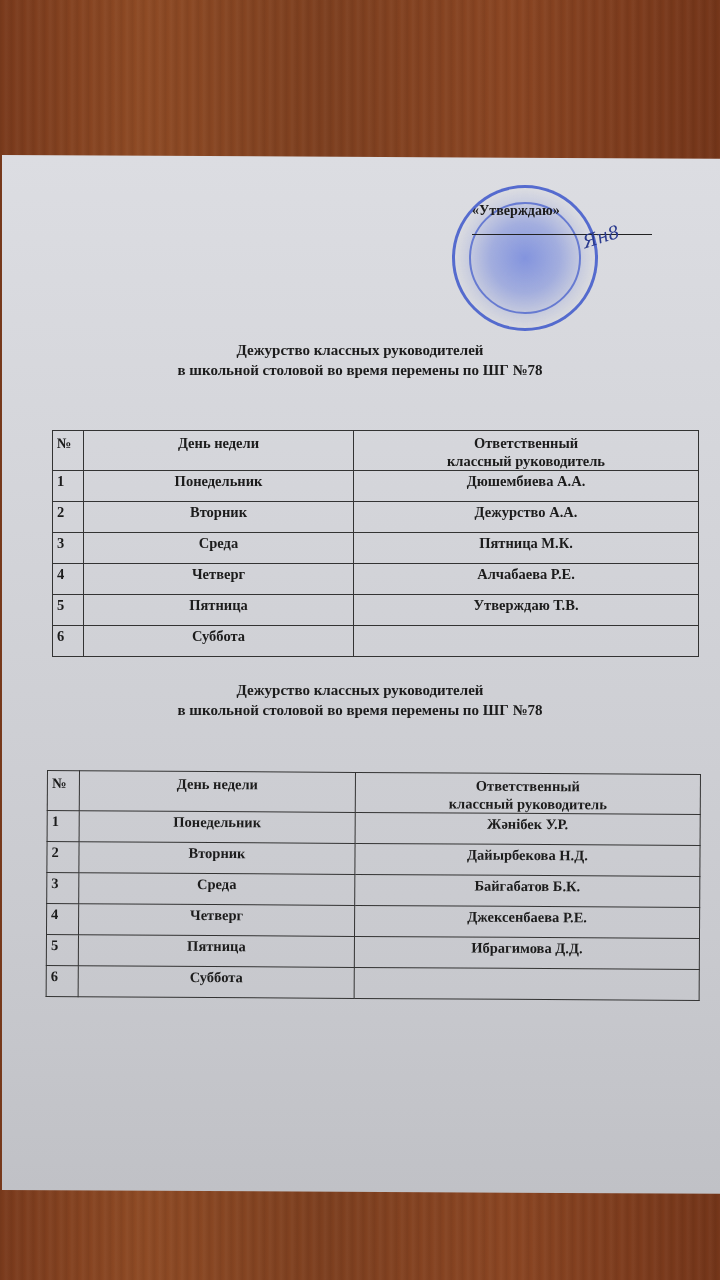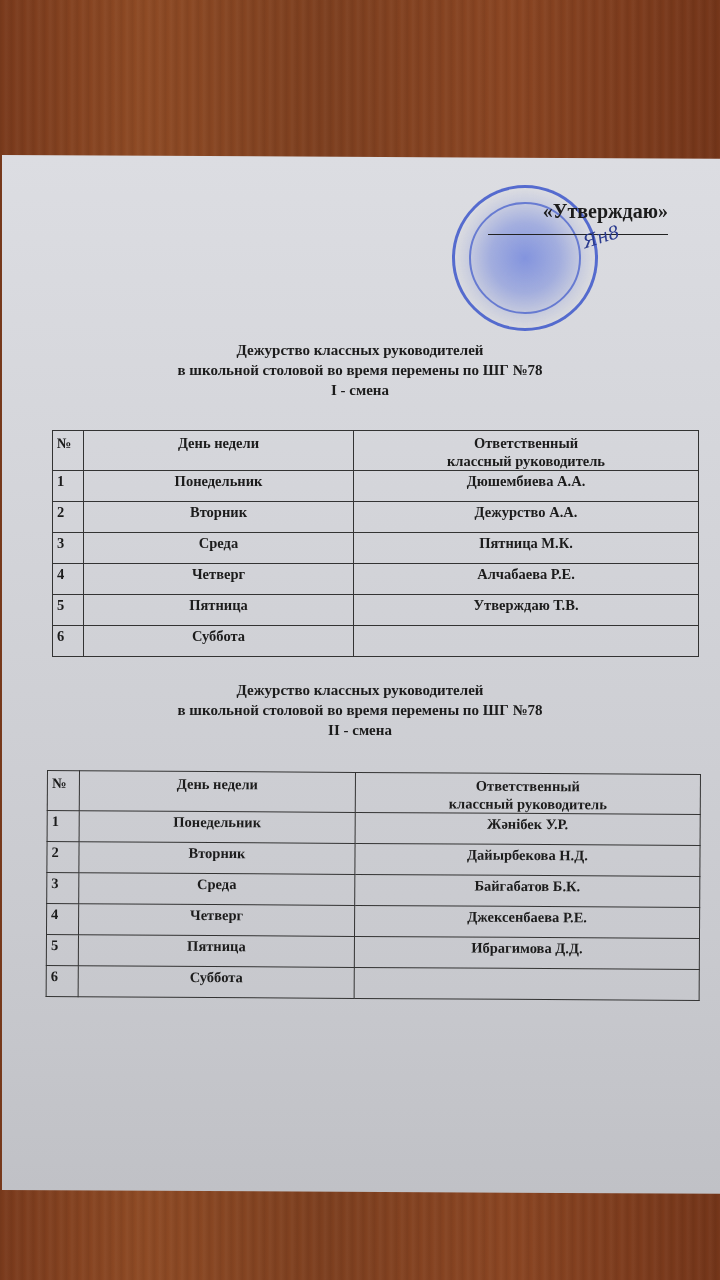--- a/index.html
+++ b/index.html
@@ -12,22 +12,22 @@
     position:absolute; inset:0;
     background: repeating-linear-gradient(90deg, rgba(0,0,0,0.05) 0px, rgba(0,0,0,0) 3px, rgba(255,255,255,0.03) 6px, rgba(0,0,0,0.04) 11px);
   }
   .paper {
     position:absolute; left:2px; top:155px; width:718px; height:1035px;
     background: linear-gradient(180deg, #dcdde2 0%, #d2d3d8 40%, #c9cacf 75%, #c0c1c6 100%);
     transform: skewY(0.3deg);
     transform-origin: left top;
   }
   .approve {
-    position:absolute; right:52px; top:200px; text-align:right;
-    font-weight:bold; font-size:20px; color:#1c1c1c; line-height:22px;
+    position:absolute; right:68px; top:200px; text-align:left;
+    font-weight:bold; font-size:14px; color:#1c1c1c; line-height:22px;
   }
   .approve .line { display:block; }
   .sig-line { display:block; margin-left:auto; width:180px; border-bottom:1px solid #222; height:12px; margin-bottom:2px; }
   .stamp {
     position:absolute; left:452px; top:185px; width:140px; height:140px; border-radius:50%;
     border:3px solid rgba(40,70,200,0.75);
     background: radial-gradient(circle, rgba(60,90,220,0.55) 0%, rgba(60,90,220,0.35) 35%, rgba(60,90,220,0.08) 60%, rgba(0,0,0,0) 70%);
   }
   .stamp::after {
     content:""; position:absolute; inset:14px; border-radius:50%;
@@ -66,21 +66,20 @@
 
 <div class="approve">
   <span class="line">«Утверждаю»</span>
   <span class="sig-line"></span>
 </div>
 <div class="signature">Ян8</div>
 
 <div class="heading" style="top:340px;">
   <div>Дежурство классных руководителей</div>
   <div>в школьной столовой во время перемены по ШГ №78</div>
-  <div>I - смена</div>
 </div>
 
 <table class="duty t1">
   <colgroup>
       <col style="width:28px">
       <col style="width:270px">
       <col>
     </colgroup>
   <tbody>
       <tr>
@@ -120,21 +119,20 @@
     <td class="num">6</td>
     <td>Суббота</td>
     <td></td>
   </tr>
 </tbody>
   </table>
 
 <div class="heading" style="top:680px;">
   <div>Дежурство классных руководителей</div>
   <div>в школьной столовой во время перемены по ШГ №78</div>
-  <div>II - смена</div>
 </div>
 
 <table class="duty t2">
   <colgroup>
       <col style="width:32px">
       <col style="width:276px">
       <col>
     </colgroup>
   <tbody>
       <tr>

